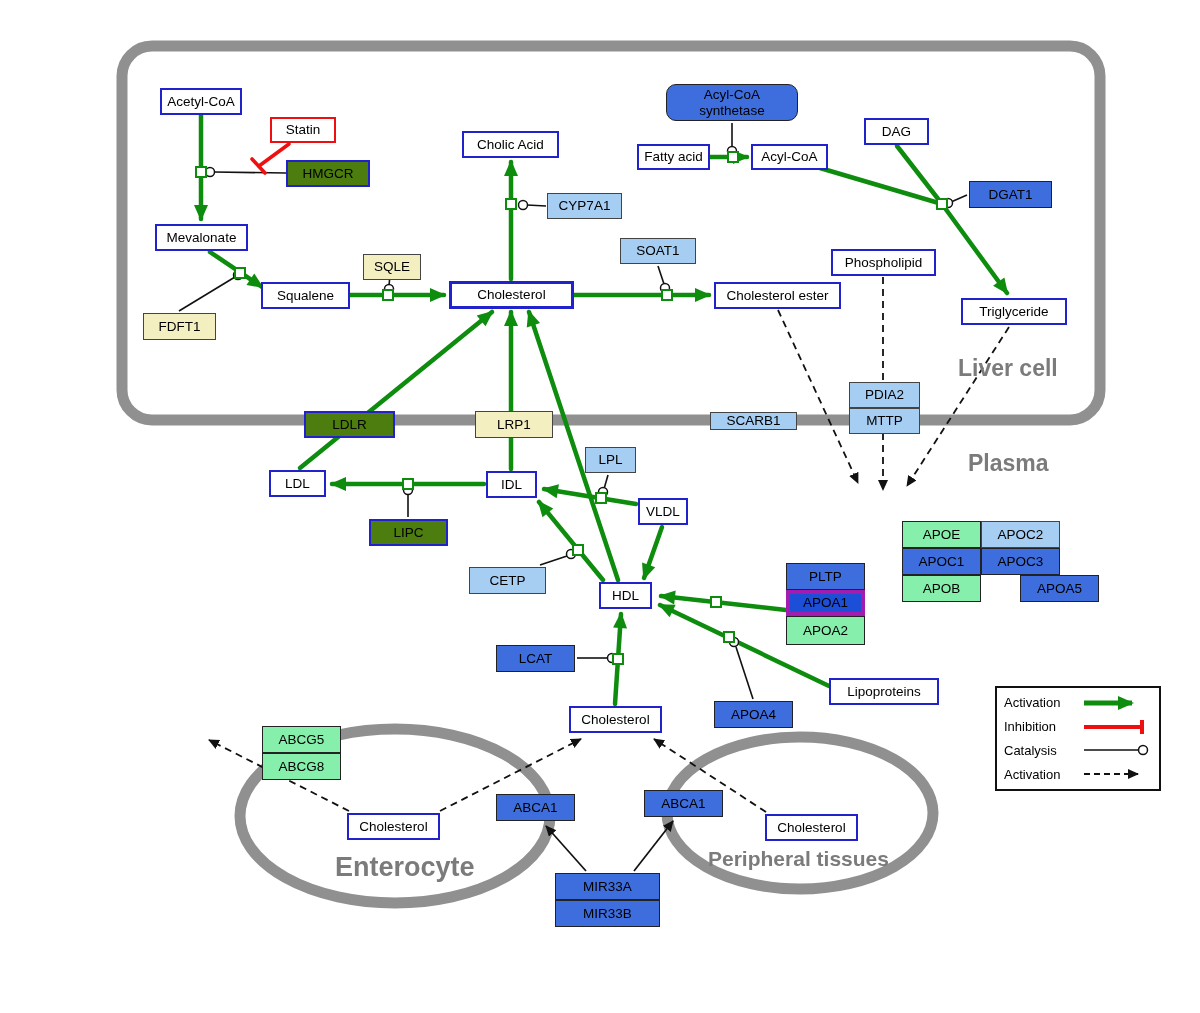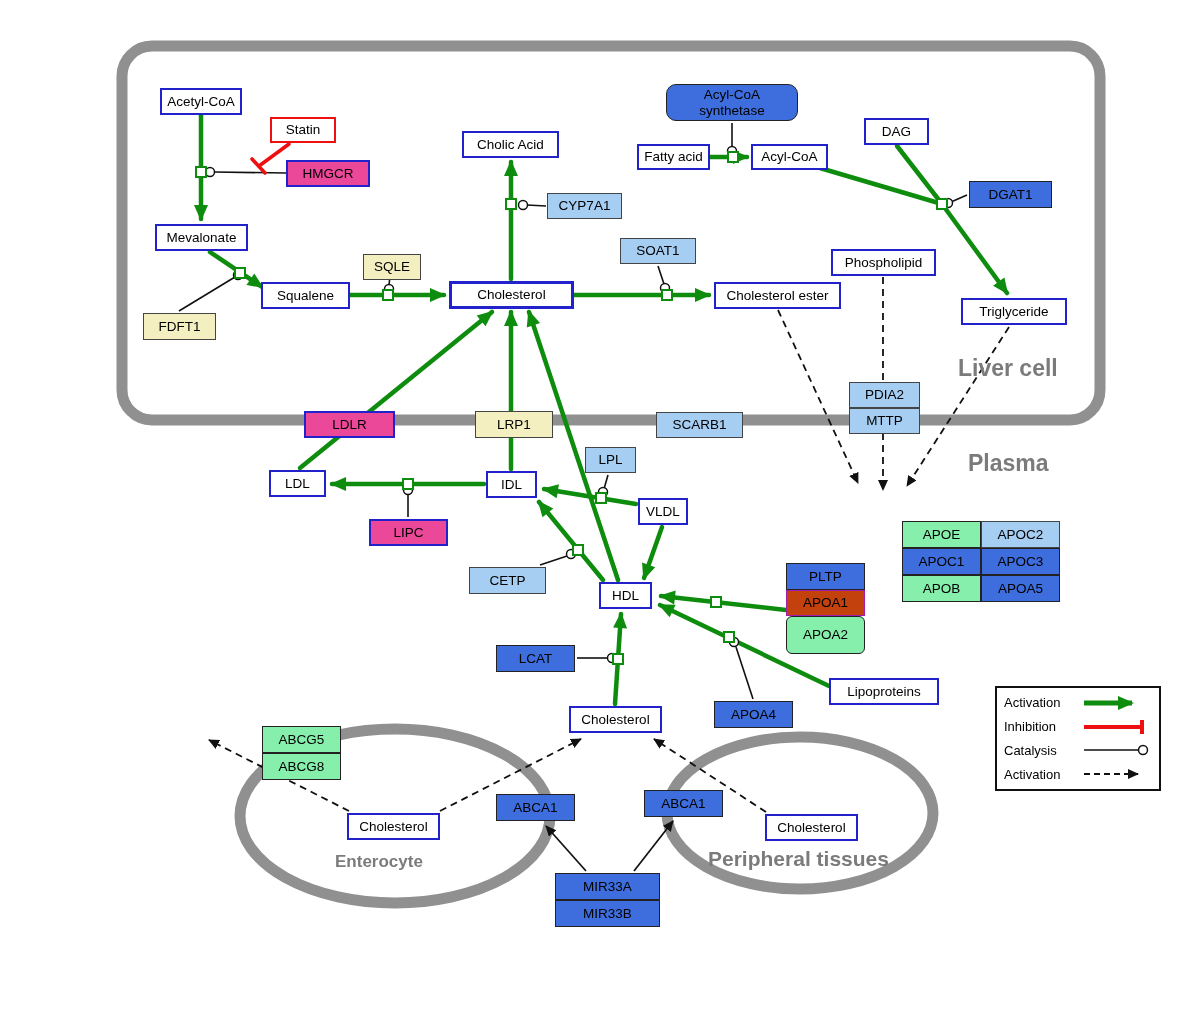--- a/index.html
+++ b/index.html
@@ -4,25 +4,25 @@
 <style>
   html,body{margin:0;padding:0;background:#fff;}
   .canvas{position:relative;width:1200px;height:1013px;background:#fff;overflow:hidden;
           font-family:"Liberation Sans",sans-serif;}
   svg.layer{position:absolute;left:0;top:0;}
   .node{position:absolute;display:flex;align-items:center;justify-content:center;
         text-align:center;font:13.5px "Liberation Sans",sans-serif;color:#000;
         background:#fff;border:2px solid #2222cc;box-sizing:border-box;line-height:1.15;}
   .statin{border-color:#ee1010;}
   .chol-main{border-width:3px;}
-  .yl{background:#ec4899;}
+  .yl{background:#4d7c0f;}
   .py{background:#f3efc0;border:1px solid #444;}
   .lb{background:#a6cdf2;border:1px solid #444;}
   .mb{background:#3e6edd;border:1px solid #222;}
-  .a1{background:#c2410c;border:1px solid #a21caf;}
+  .a1{background:#1d4ed8;border:4px solid #a21caf;}
   .db{background:#86efac;border:1px solid #222;}
   .rlabel{position:absolute;font-weight:bold;font-size:23px;color:#7b7b7b;}
   .legend{position:absolute;left:995px;top:686px;width:166px;height:105px;border:2px solid #111;
           background:#fff;display:flex;flex-direction:column;justify-content:space-around;
           padding:3px 7px;box-sizing:border-box;}
   .lrow{display:flex;align-items:center;justify-content:space-between;
         font:13px "Liberation Sans",sans-serif;color:#000;}
 </style>
 </head>
 <body>
@@ -127,21 +127,21 @@
       <rect x="596" y="493" width="10" height="10"></rect>
         <rect x="573" y="545" width="10" height="10"></rect>
       <rect x="613" y="654" width="10" height="10"></rect>
         <rect x="711" y="597" width="10" height="10"></rect>
       <rect x="724" y="632" width="10" height="10"></rect>
     </g>
   </svg>
 
   <div class="rlabel" style="left:958px;top:355px;">Liver cell</div>
   <div class="rlabel" style="left:968px;top:450px;">Plasma</div>
-  <div class="rlabel" style="left:335px;top:852px;font-size:17px;">Enterocyte</div>
+  <div class="rlabel" style="left:335px;top:852px;font-size:27px;">Enterocyte</div>
   <div class="rlabel" style="left:708px;top:847px;font-size:21px;">Peripheral tissues</div>
 
   <div class="node" style="left:160px;top:88px;width:82px;height:27px;">Acetyl-CoA</div>
   <div class="node statin" style="left:270px;top:117px;width:66px;height:26px;">Statin</div>
   <div class="node yl" style="left:286px;top:160px;width:84px;height:27px;">HMGCR</div>
   <div class="node" style="left:155px;top:224px;width:93px;height:27px;">Mevalonate</div>
   <div class="node py" style="left:143px;top:313px;width:73px;height:27px;">FDFT1</div>
   <div class="node" style="left:261px;top:282px;width:89px;height:27px;">Squalene</div>
   <div class="node py" style="left:363px;top:230px;width:58px;height:26px;margin-top:24px;">SQLE</div>
   <div class="node chol-main" style="left:449px;top:281px;width:125px;height:28px;">Cholesterol</div>
@@ -152,44 +152,44 @@
   <div class="node mb" style="left:666px;top:84px;width:132px;height:37px;padding:0 14px;border-radius:10px;">Acyl-CoA synthetase</div>
   <div class="node" style="left:637px;top:144px;width:73px;height:26px;">Fatty acid</div>
   <div class="node" style="left:751px;top:144px;width:77px;height:26px;">Acyl-CoA</div>
   <div class="node" style="left:864px;top:118px;width:65px;height:27px;">DAG</div>
   <div class="node mb" style="left:969px;top:181px;width:83px;height:27px;">DGAT1</div>
   <div class="node" style="left:831px;top:249px;width:105px;height:27px;">Phospholipid</div>
   <div class="node" style="left:961px;top:298px;width:106px;height:27px;">Triglyceride</div>
 
   <div class="node yl" style="left:304px;top:411px;width:91px;height:27px;">LDLR</div>
   <div class="node py" style="left:475px;top:411px;width:78px;height:27px;">LRP1</div>
-  <div class="node lb" style="left:656px;top:412px;width:87px;height:26px;">SCARB1</div>
+  <div class="node lb" style="left:710px;top:412px;width:87px;height:18px;">SCARB1</div>
   <div class="node lb" style="left:849px;top:382px;width:71px;height:26px;">PDIA2</div>
   <div class="node lb" style="left:849px;top:408px;width:71px;height:26px;">MTTP</div>
 
   <div class="node" style="left:269px;top:470px;width:57px;height:27px;">LDL</div>
   <div class="node" style="left:486px;top:471px;width:51px;height:27px;">IDL</div>
   <div class="node lb" style="left:585px;top:447px;width:51px;height:26px;">LPL</div>
   <div class="node" style="left:638px;top:498px;width:50px;height:27px;">VLDL</div>
   <div class="node yl" style="left:369px;top:519px;width:79px;height:27px;">LIPC</div>
   <div class="node lb" style="left:469px;top:567px;width:77px;height:27px;">CETP</div>
   <div class="node" style="left:599px;top:582px;width:53px;height:27px;">HDL</div>
   <div class="node mb" style="left:786px;top:563px;width:79px;height:27px;">PLTP</div>
   <div class="node a1" style="left:786px;top:590px;width:79px;height:26px;">APOA1</div>
-  <div class="node db" style="left:786px;top:616px;width:79px;height:38px;border-radius:6px;">APOA2</div>
+  <div class="node db" style="left:786px;top:616px;width:79px;height:29px;">APOA2</div>
   <div class="node mb" style="left:496px;top:645px;width:79px;height:27px;">LCAT</div>
   <div class="node mb" style="left:714px;top:701px;width:79px;height:27px;">APOA4</div>
   <div class="node" style="left:829px;top:678px;width:110px;height:27px;">Lipoproteins</div>
 
   <div class="node db" style="left:902px;top:521px;width:79px;height:27px;">APOE</div>
   <div class="node lb" style="left:981px;top:521px;width:79px;height:27px;">APOC2</div>
   <div class="node mb" style="left:902px;top:548px;width:79px;height:27px;">APOC1</div>
   <div class="node mb" style="left:981px;top:548px;width:79px;height:27px;">APOC3</div>
   <div class="node db" style="left:902px;top:575px;width:79px;height:27px;">APOB</div>
-  <div class="node mb" style="left:981px;top:575px;width:79px;height:27px;">APOA5</div>
+  <div class="node mb" style="left:1020px;top:575px;width:79px;height:27px;">APOA5</div>
 
   <div class="node" style="left:569px;top:706px;width:93px;height:27px;">Cholesterol</div>
   <div class="node db" style="left:262px;top:726px;width:79px;height:27px;">ABCG5</div>
   <div class="node db" style="left:262px;top:753px;width:79px;height:27px;">ABCG8</div>
   <div class="node" style="left:347px;top:813px;width:93px;height:27px;">Cholesterol</div>
   <div class="node mb" style="left:496px;top:794px;width:79px;height:27px;">ABCA1</div>
   <div class="node mb" style="left:644px;top:790px;width:79px;height:27px;">ABCA1</div>
   <div class="node" style="left:765px;top:814px;width:93px;height:27px;">Cholesterol</div>
   <div class="node mb" style="left:555px;top:873px;width:105px;height:27px;">MIR33A</div>
   <div class="node mb" style="left:555px;top:900px;width:105px;height:27px;">MIR33B</div>

